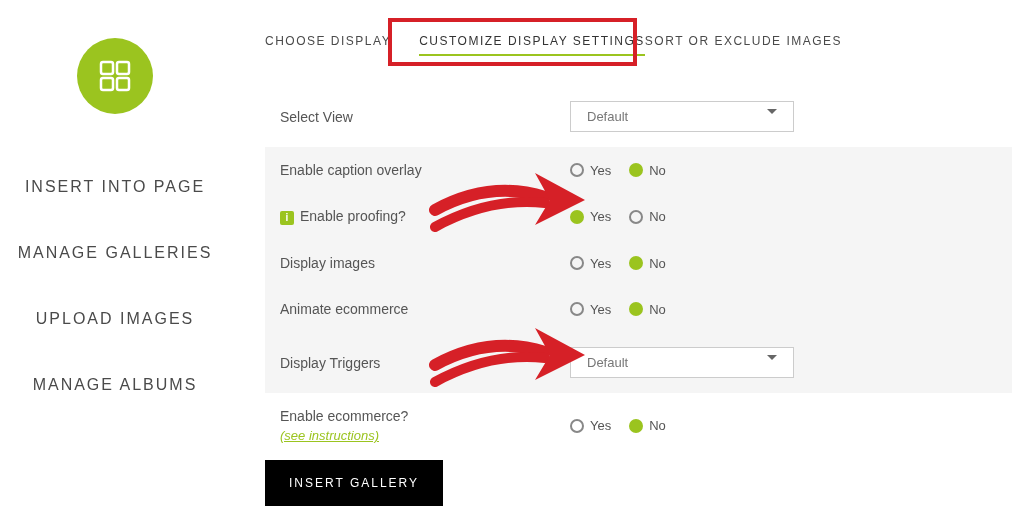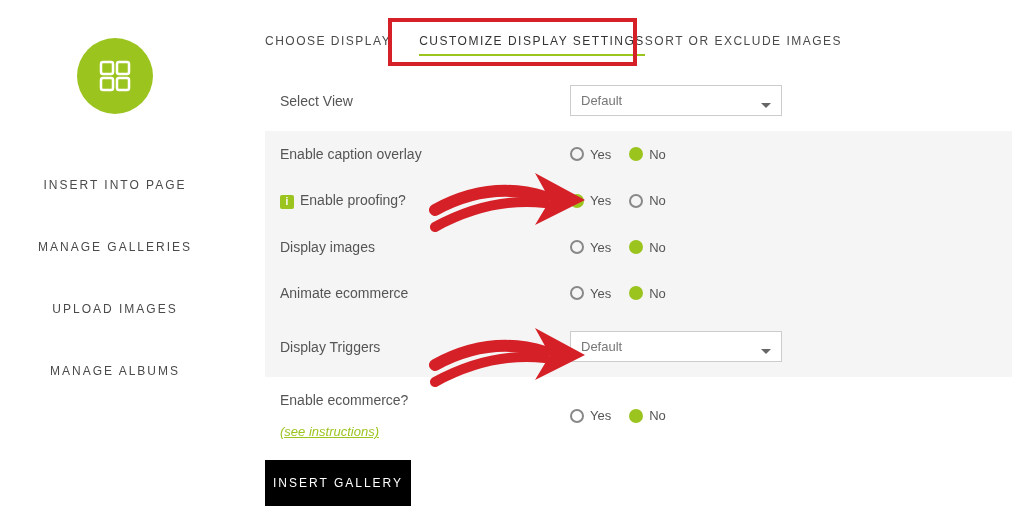--- a/index.html
+++ b/index.html
@@ -2,40 +2,40 @@
 <html><head>
 <meta charset="utf-8">
 <style>
   html,body{margin:0;padding:0;font-family:"Helvetica Neue",Arial,sans-serif;background:#fff;color:#666;font-size:14px;}
   .wrap{width:1024px;height:531px;position:relative;overflow:hidden;}
   
   .sidebar{position:absolute;left:0;top:0;width:230px;height:531px;text-align:center;}
   .logo-disc{width:76px;height:76px;border-radius:50%;background:#9bc41f;margin:38px auto 0;display:flex;align-items:center;justify-content:center;}
   .logo-disc svg{display:block;}
   .side-items{margin-top:40px;}
-  .side-item{letter-spacing:2px;font-weight:400;color:#4a4a4a;font-size:12px;text-transform:uppercase;padding:24px 0;cursor:pointer;}
+  .side-item{letter-spacing:2px;font-weight:400;color:#4a4a4a;font-size:16px;text-transform:uppercase;padding:24px 0;cursor:pointer;}
   
   .tabs{position:absolute;left:265px;top:28px;display:flex;}
   .tab{letter-spacing:1.5px;font-size:12px;color:#4a4a4a;font-weight:500;text-transform:uppercase;padding:6px 0;cursor:pointer;}
   .tab.active{border-bottom:2px solid #9bc41f;color:#333;margin-left:28px;}
   .tab-highlight{position:absolute;left:388px;top:18px;width:241px;height:40px;border:4px solid #d62027;pointer-events:none;}
   
-  .panel{position:absolute;left:265px;top:70px;right:12px;}
+  .panel{position:absolute;left:265px;top:86px;right:12px;}
   .row{display:flex;align-items:center;padding:15px 15px;}
   .row.alt{background:#f5f5f5;}
   .row-label{width:290px;color:#555;font-size:14px;}
   .row .info{display:inline-block;width:14px;height:14px;background:#9bc41f;color:#fff;text-align:center;line-height:14px;font-size:10px;font-weight:bold;margin-right:6px;border-radius:2px;}
-  .select{width:190px;border:1px solid #ccc;background:#fff;padding:7px 10px;font-size:13px;color:#777;display:flex;justify-content:space-between;align-items:flex-end;cursor:pointer;}
+  .select{width:190px;border:1px solid #ccc;background:#fff;padding:7px 16px;font-size:13px;color:#777;display:flex;justify-content:space-between;align-items:flex-start;cursor:pointer;}
   .chev{border-style:solid;border-width:5px 5px 0 5px;border-color:#666 transparent transparent transparent;width:0;height:0;}
   .radios{display:flex;gap:18px;align-items:flex-start;}
   .radio{display:flex;align-items:center;gap:6px;font-size:13px;color:#555;cursor:pointer;}
   .r-circ{width:14px;height:14px;border:2px solid #888;border-radius:50%;box-sizing:border-box;}
   .r-circ.on{background:#9bc41f;border-color:#9bc41f;}
-  .ecom-stack .link{display:block;margin-top:16px;font-size:13px;color:#9bc41f;text-decoration:underline;font-style:italic;cursor:pointer;}
-  .insert-btn{position:absolute;left:265px;top:460px;background:#000;color:#fff;letter-spacing:2px;font-size:12px;padding:16px 8px;text-transform:uppercase;cursor:pointer;}
+  .ecom-stack .link{display:block;margin-top:4px;font-size:13px;color:#9bc41f;text-decoration:underline;font-style:italic;cursor:pointer;}
+  .insert-btn{position:absolute;left:265px;top:460px;background:#000;color:#fff;letter-spacing:2px;font-size:12px;padding:16px 24px;text-transform:uppercase;cursor:pointer;}
   
   .arrow{position:absolute;pointer-events:none;}
 </style>
 </head>
 <body>
 <div class="wrap">
 
 <div class="sidebar">
   <div class="logo-disc">
     <svg width="40" height="40" viewBox="0 0 40 40">

